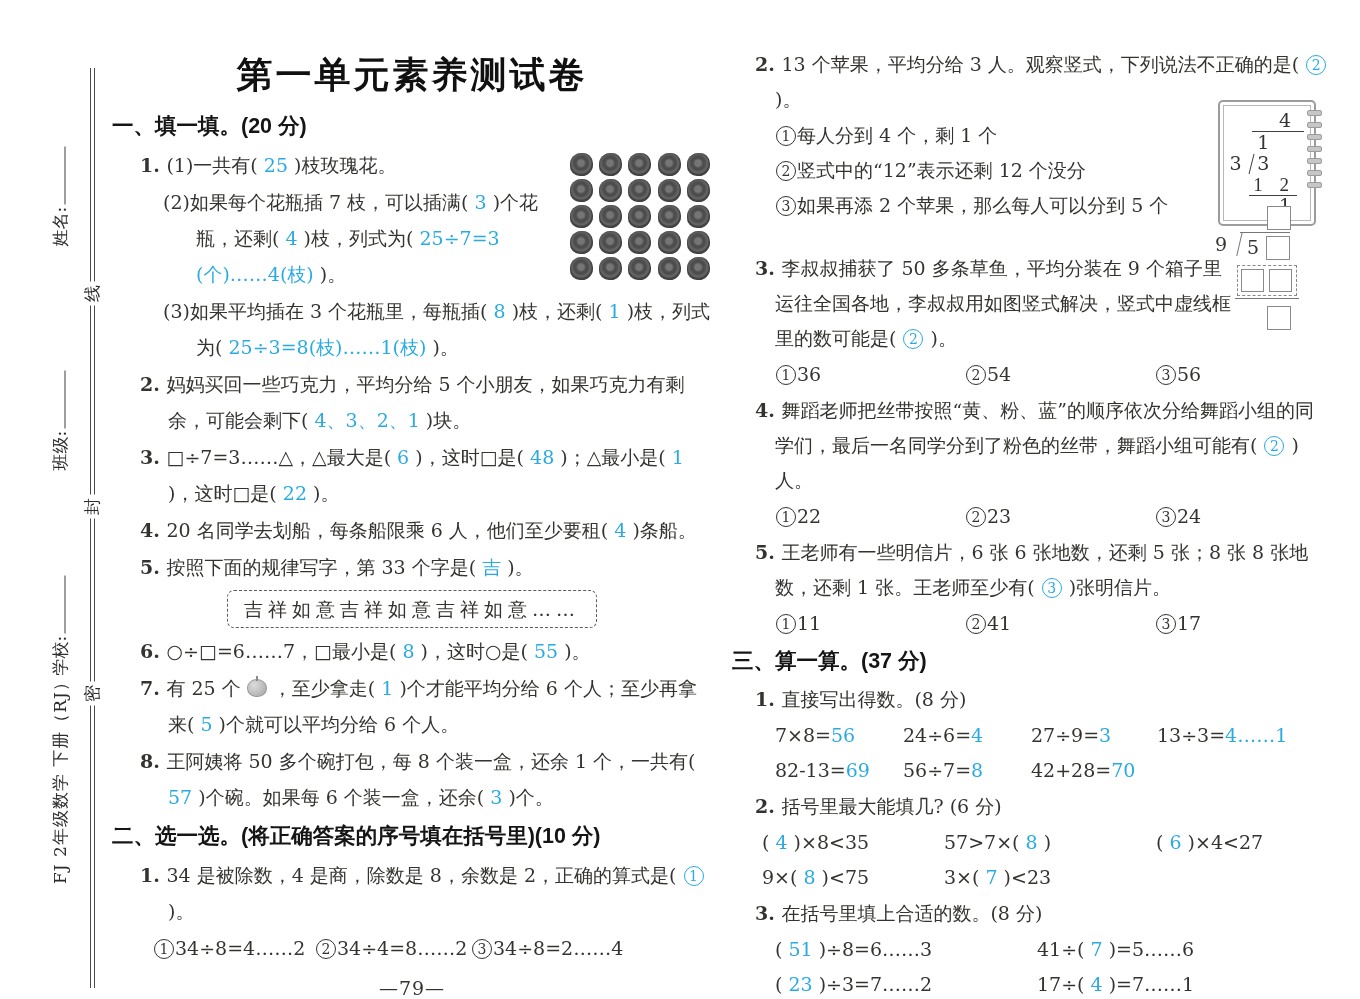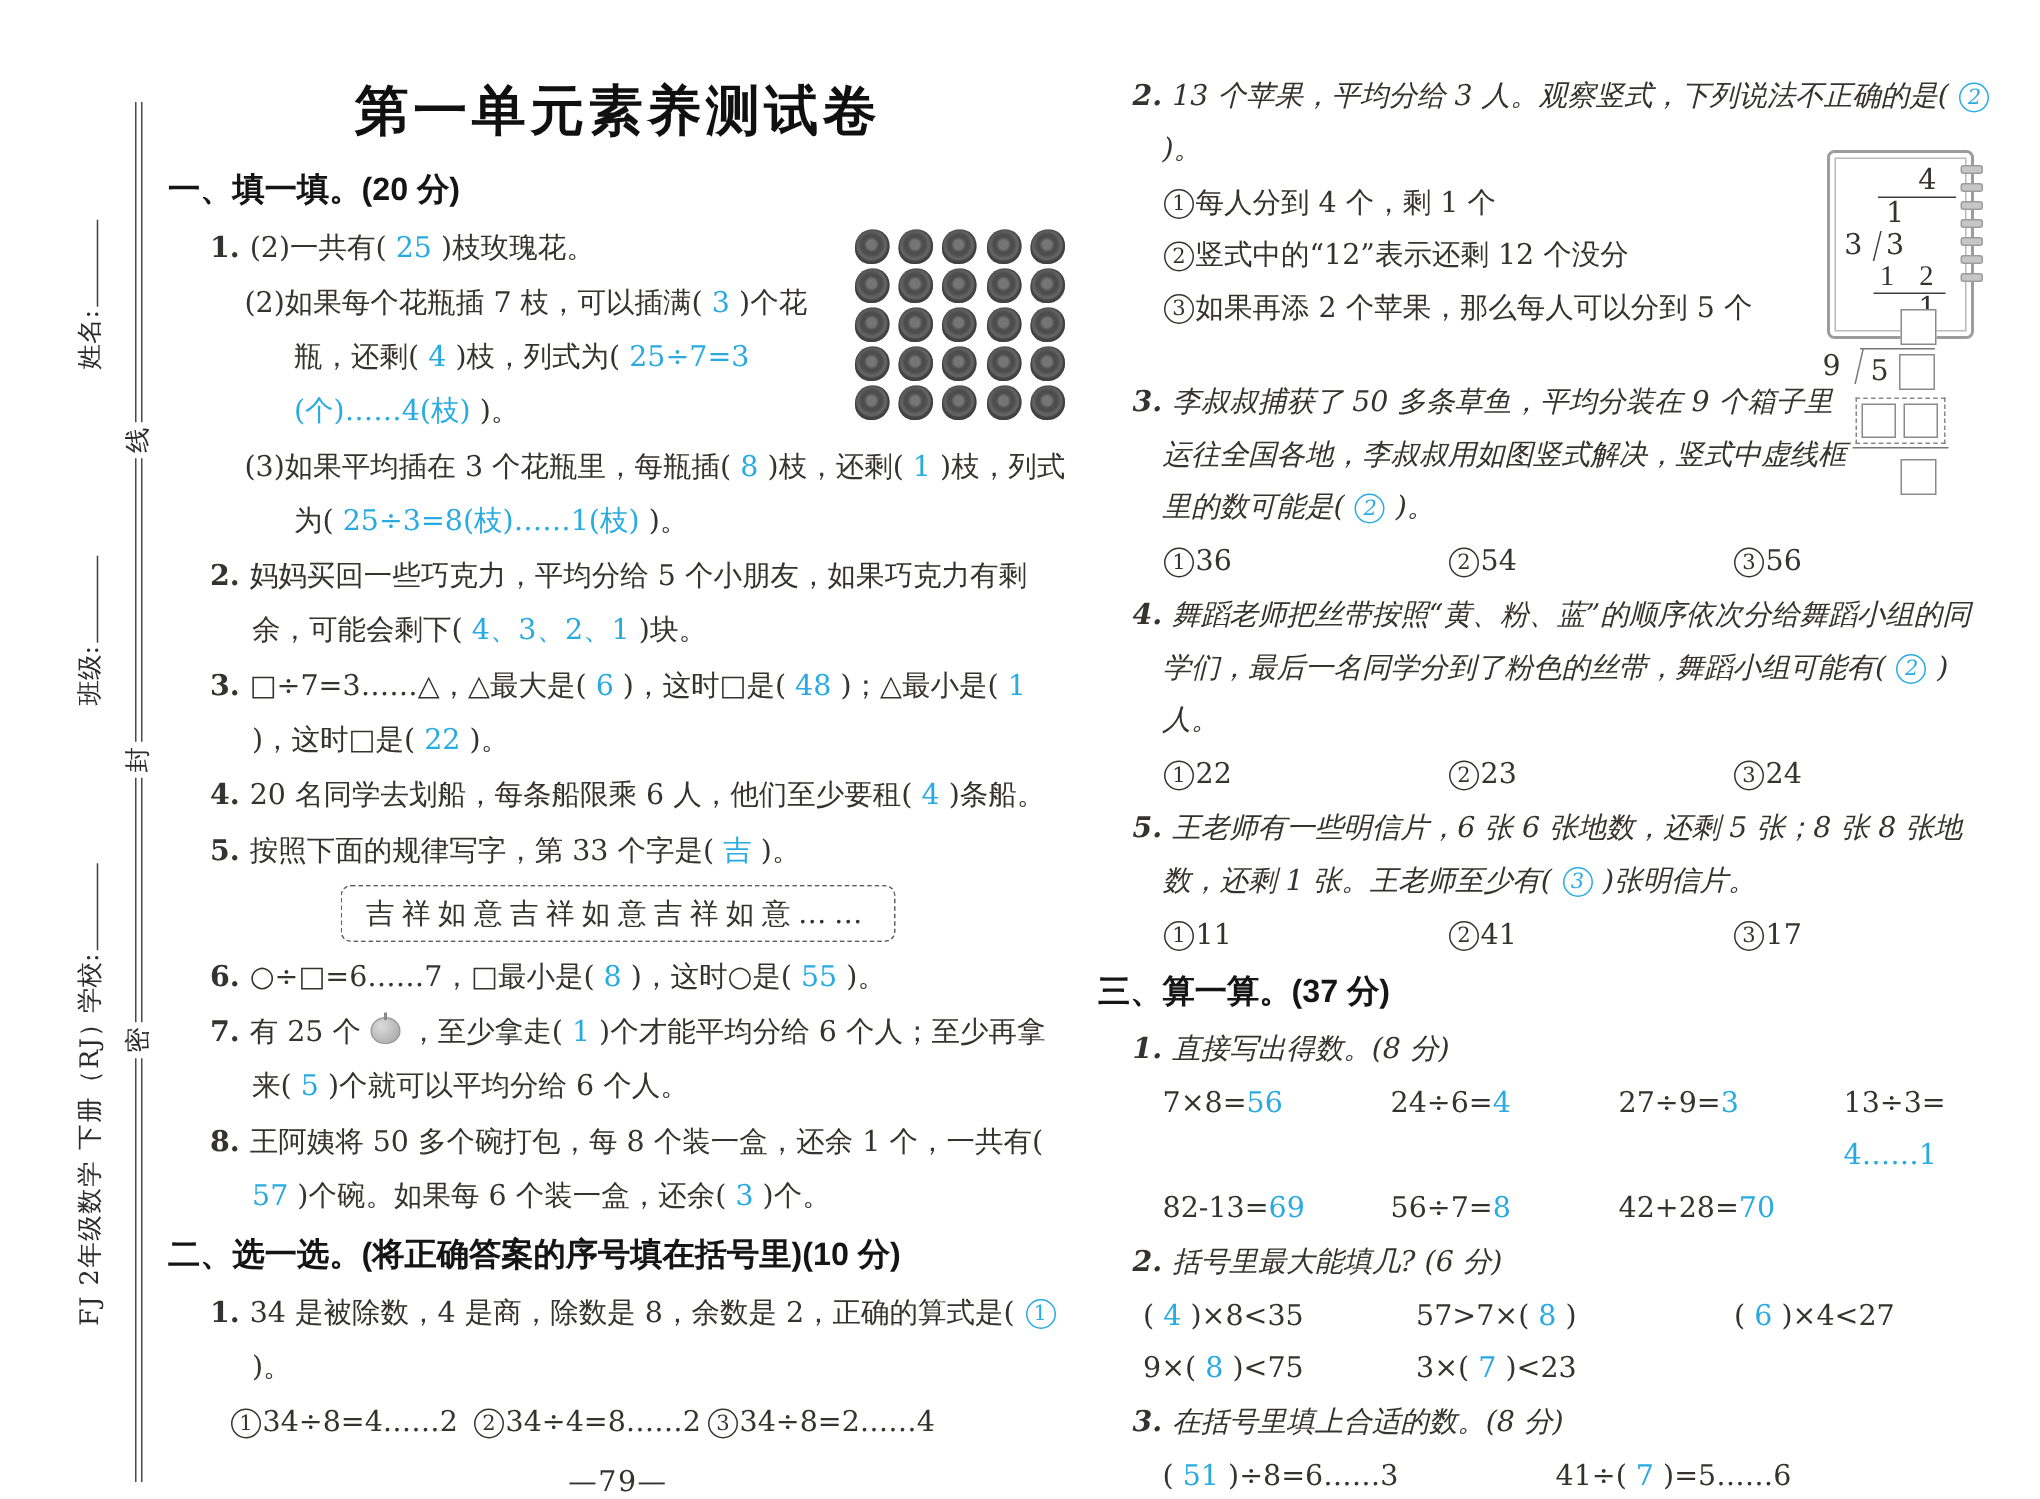--- a/index.html
+++ b/index.html
@@ -24,25 +24,25 @@
   .title{font-size:36px;font-weight:700;letter-spacing:3px;text-align:center;
          color:#101010;margin:0 0 8px 0;line-height:48px;}
   .h{font-family:"Liberation Sans",sans-serif;font-weight:700;font-size:21.5px;
      color:#151515;line-height:40px;}
 
   .pl-q{padding-left:56px;text-indent:-28px;margin:1px 0;}
   .pl-q1{padding-left:84px;text-indent:-56px;margin:1px 0;}
   .pl-sub{padding-left:84px;text-indent:-33px;margin:1px 0;}
   .pl-opts{display:grid;grid-template-columns:162px 156px auto;margin-left:41px;}
 
-  .pr-q{padding-left:43px;text-indent:-20px;margin:1px 0;font-style:italic;}
+  .pr-q{padding-left:43px;text-indent:-20px;margin:1px 0;}
   .pr-list{margin-left:43px;width:450px;}
   .pr-narrow{width:462px;margin-top:28px;}
   .pr-opts{display:grid;grid-template-columns:190px 190px auto;margin-left:43px;width:470px;}
-  .calc{display:grid;grid-template-columns:128px 128px 126px auto;margin-left:43px;gap:24px;}
+  .calc{display:grid;grid-template-columns:128px 128px 126px auto;margin-left:43px;}
   .maxg{display:grid;grid-template-columns:182px 212px auto;margin-left:30px;}
   .fillg{display:grid;grid-template-columns:262px auto;margin-left:43px;}
 
   .pageno{text-align:center;font-size:19px;letter-spacing:1px;margin-top:4px;}
 
   
   .ans{color:var(--accent,#29abe2);}
   .bd{font-weight:700;}
   .circ{display:inline-block;width:20px;height:20px;line-height:18px;text-align:center;
         border:1.3px solid currentColor;border-radius:50%;font-size:14px;
@@ -141,21 +141,21 @@
           <span class="rose"></span>
           <span class="rose"></span>
           <span class="rose"></span>
           <span class="rose"></span>
           <span class="rose"></span>
           <span class="rose"></span>
           <span class="rose"></span>
           <span class="rose"></span>
           <span class="rose"></span>
         </div>
-      <div class="pl-q1"><span class="bd">1. </span><span class="">(2)一共有( </span><span class="ans">25</span><span class=""> )枝玫瑰花。</span></div>
+      <div class="pl-q1"><span class="bd">1. </span><span class="">(1)一共有( </span><span class="ans">25</span><span class=""> )枝玫瑰花。</span></div>
       <div class="pl-sub"><span class="">(2)如果每个花瓶插 7 枝，可以插满( </span><span class="ans">3</span><span class=""> )个花瓶，还剩( </span><span class="ans">4</span><span class=""> )枝，列式为( </span><span class="ans">25÷7=3(个)……4(枝)</span><span class=""> )。</span></div>
       <div class="pl-sub"><span class="">(3)如果平均插在 3 个花瓶里，每瓶插( </span><span class="ans">8</span><span class=""> )枝，还剩( </span><span class="ans">1</span><span class=""> )枝，列式为( </span><span class="ans">25÷3=8(枝)……1(枝)</span><span class=""> )。</span></div>
     </div>
 
     <div class="pl-q"><span class="bd">2. </span><span class="">妈妈买回一些巧克力，平均分给 5 个小朋友，如果巧克力有剩余，可能会剩下( </span><span class="ans">4、3、2、1</span><span class=""> )块。</span></div>
     <div class="pl-q"><span class="bd">3. </span><span class="">□÷7=3……△，△最大是( </span><span class="ans">6</span><span class=""> )，这时□是( </span><span class="ans">48</span><span class=""> )；△最小是( </span><span class="ans">1</span><span class=""> )，这时□是( </span><span class="ans">22</span><span class=""> )。</span></div>
     <div class="pl-q"><span class="bd">4. </span><span class="">20 名同学去划船，每条船限乘 6 人，他们至少要租( </span><span class="ans">4</span><span class=""> )条船。</span></div>
     <div class="pl-q"><span class="bd">5. </span><span class="">按照下面的规律写字，第 33 个字是( </span><span class="ans">吉</span><span class=""> )。</span></div>
     <div class="pattern">吉祥如意吉祥如意吉祥如意……</div>
     <div class="pl-q"><span class="bd">6. </span><span class="">○÷□=6……7，□最小是( </span><span class="ans">8</span><span class=""> )，这时○是( </span><span class="ans">55</span><span class=""> )。</span></div>

